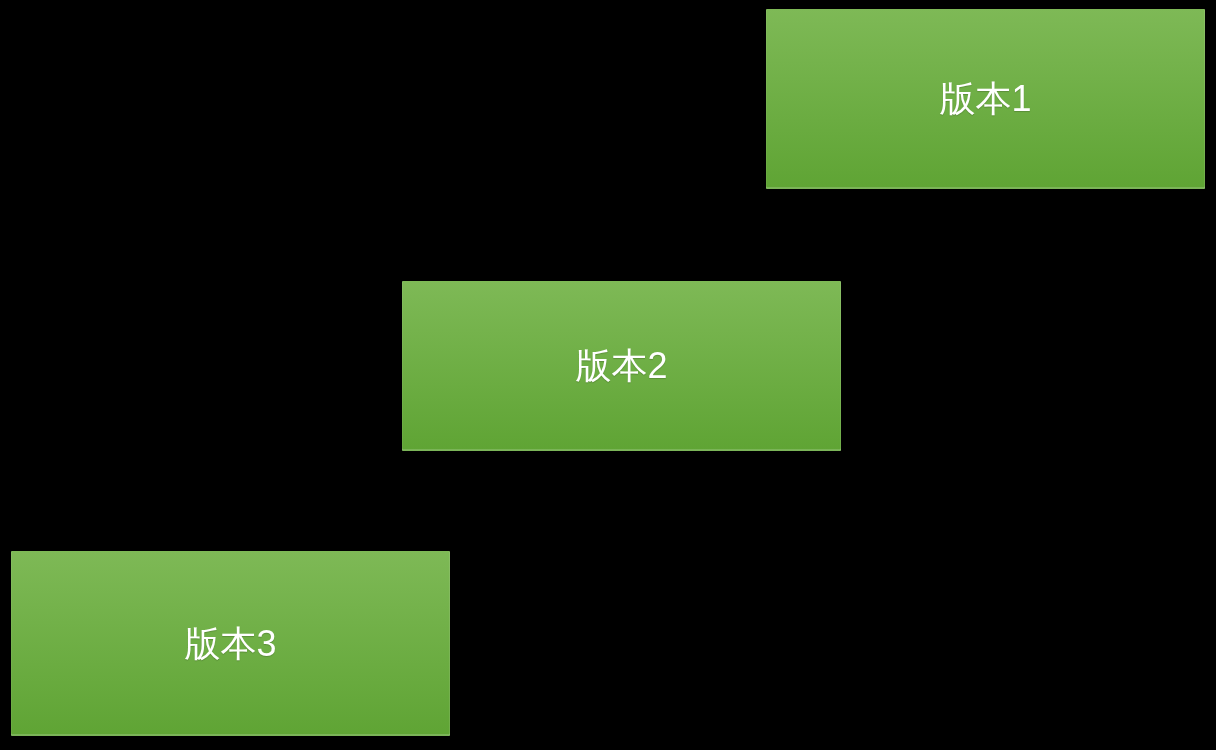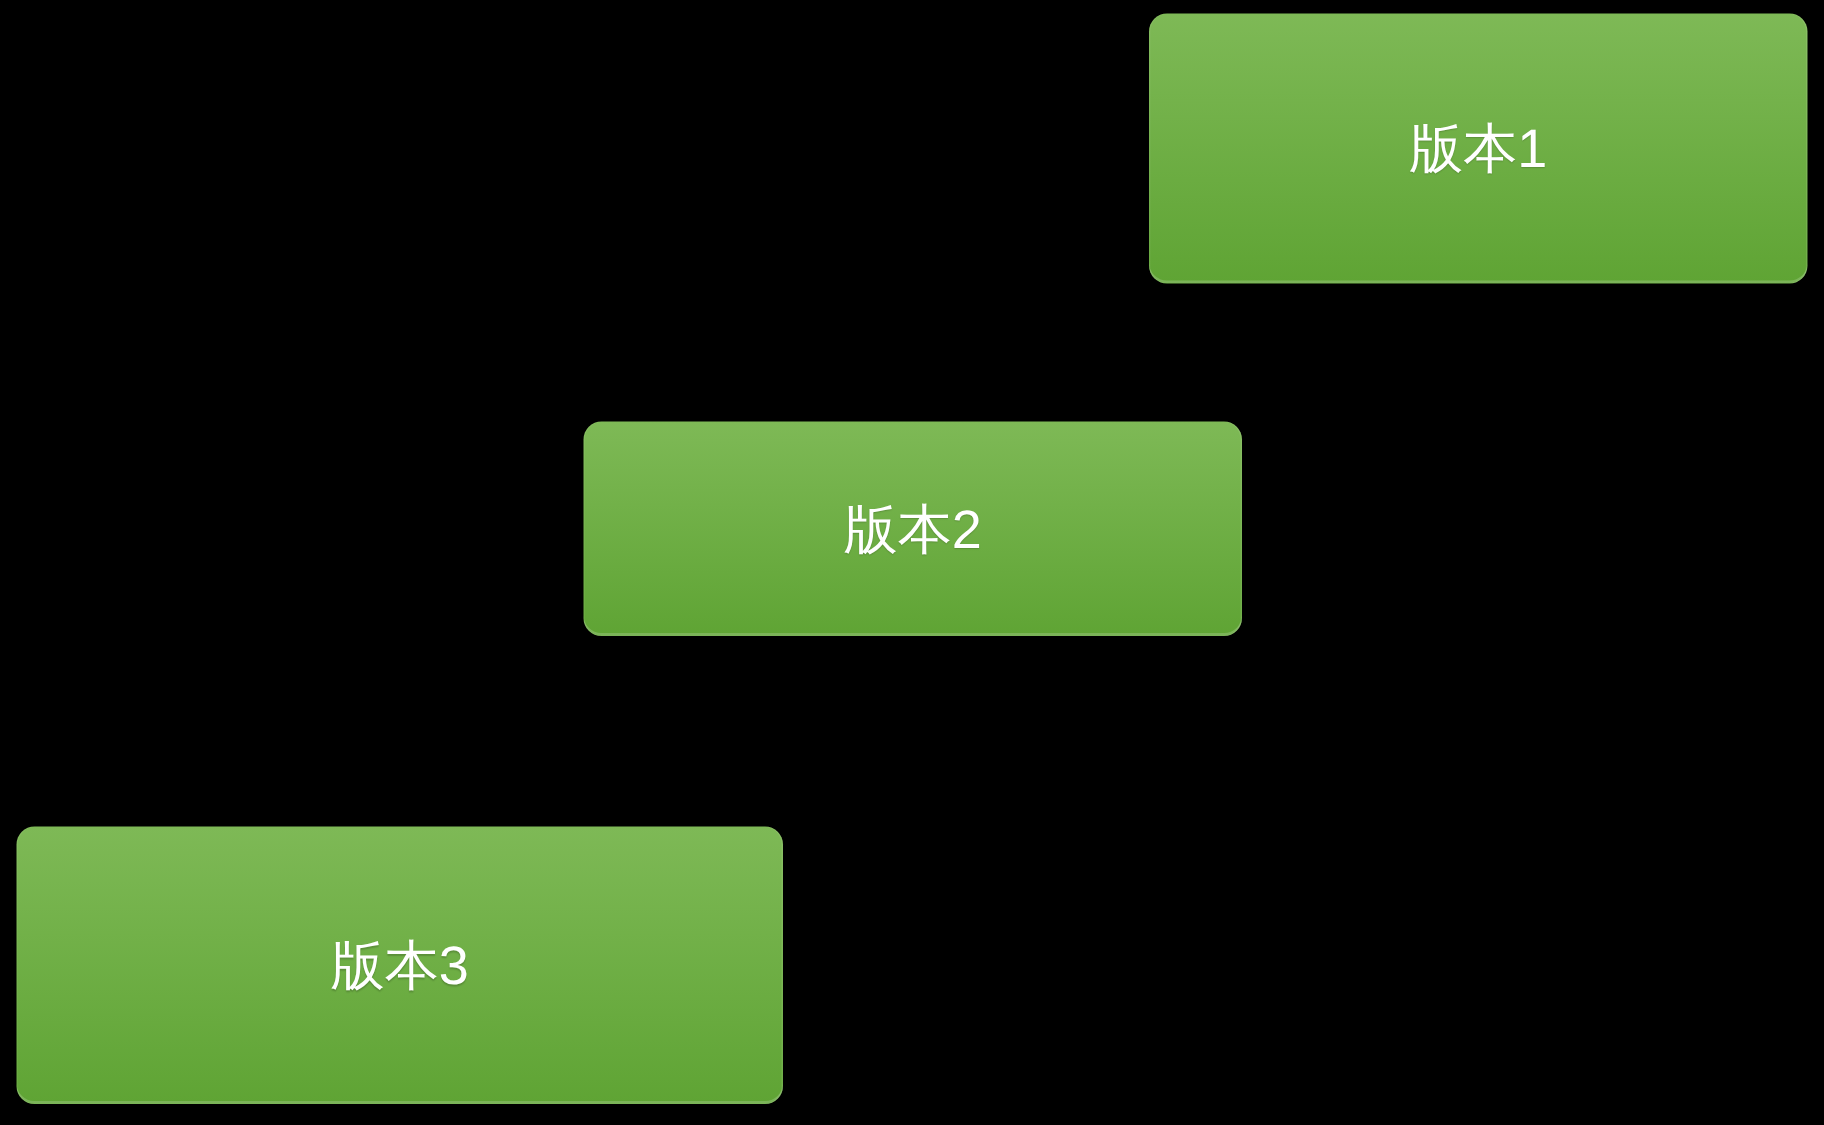--- a/index.html
+++ b/index.html
@@ -17,44 +17,44 @@
   }
   .node {
     position: absolute;
     display: flex;
     align-items: center;
     justify-content: center;
     background: linear-gradient(to bottom, var(--grad-top, #7eb956) 0%, var(--grad-bottom, #5fa434) 100%);
     box-shadow: inset 0 -2px 0 rgba(255,255,255,0.18),
                 inset -1px 0 0 rgba(255,255,255,0.10),
                 inset 1px 0 0 rgba(255,255,255,0.06);
-    border-radius: 12px;
+    border-radius: 1px;
   }
   .node-text {
     color: var(--text-color, #ffffff);
     font-size: 36px;
     line-height: 46px;
     text-align: center;
     text-shadow: 0 1px 1px rgba(0,0,0,0.18);
     user-select: none;
   }
 </style>
 </head>
 <body>
 
 <div class="stage" style="background: rgb(0, 0, 0); --grad-top: #7eb956; --grad-bottom: #5fa434; --text-color: #ffffff;">
 
 <div class="node" style="left: 766px; top: 9px; width: 439px; height: 180px;">
       <div class="node-text">
         <div>版本1</div>
       </div>
     </div>
-    <div class="node" style="left: 389px; top: 281px; width: 439px; height: 143px;">
+    <div class="node" style="left: 402px; top: 281px; width: 439px; height: 170px;">
       <div class="node-text">
         <div>版本2</div>
       </div>
     </div>
-    <div class="node" style="left: 11px; top: 551px; width: 511px; height: 185px;">
+    <div class="node" style="left: 11px; top: 551px; width: 439px; height: 185px;">
       <div class="node-text">
         <div>版本3</div>
       </div>
     </div>
   </div>
 
 </body></html>

